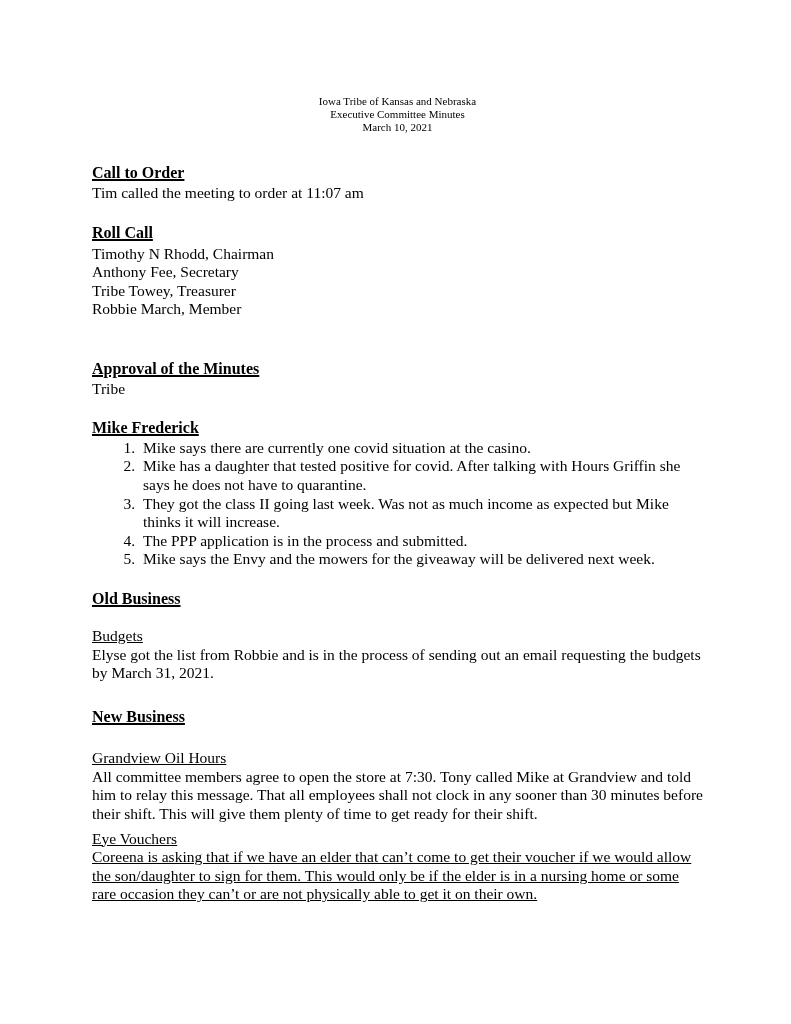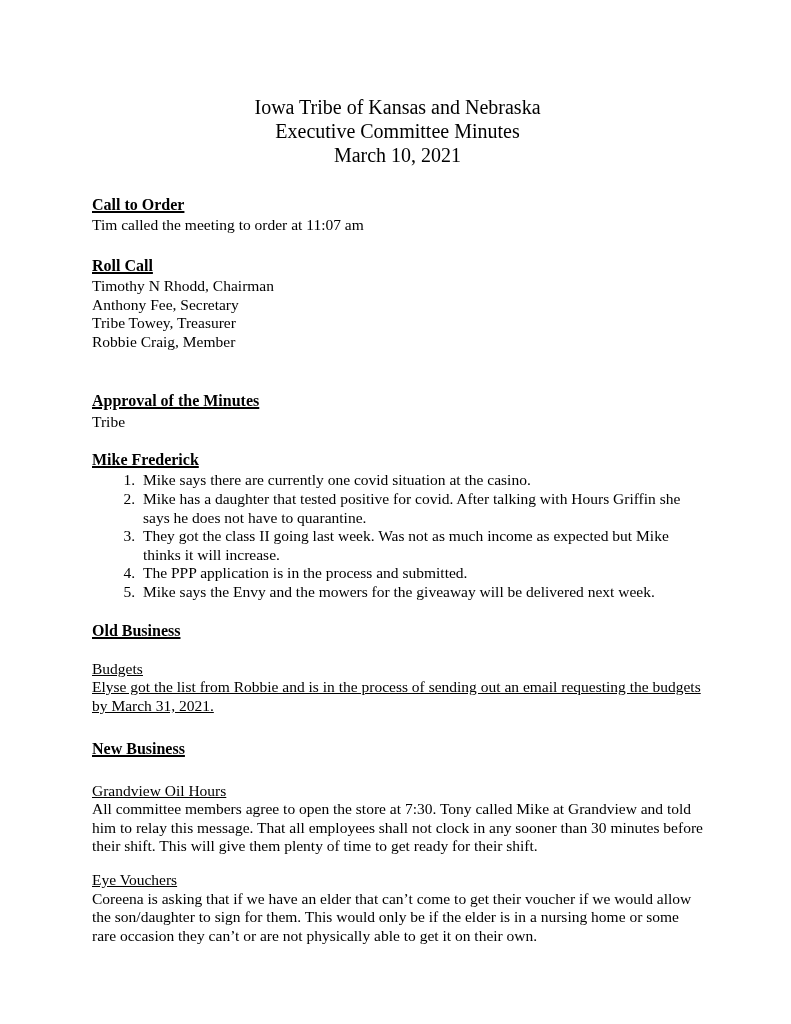--- a/index.html
+++ b/index.html
@@ -10,21 +10,21 @@
     background: #ffffff;
     color: #000000;
     font-family: "Liberation Serif", serif;
     font-size: 15.5px;
     line-height: 1.2;
     padding: 95px 88px 0 92px;
     overflow: hidden;
   }
   .title-block {
     text-align: center;
-    font-size: 20px;
+    font-size: 11px;
     margin-bottom: 27px;
   }
   .sec-heading {
     font-size: 16px;
     font-weight: bold;
     text-decoration: underline;
     text-decoration-thickness: 1.5px;
     margin: 0 0 2px 0;
   }
   .sub-heading {
@@ -32,24 +32,24 @@
     font-weight: normal;
     text-decoration: underline;
     margin: 0;
   }
   p { margin: 0; }
   .sec-call-to-order { margin-top: 28px; }
   .sec-roll-call     { margin-top: 21px; }
   .sec-approval      { margin-top: 40px; }
   .sec-mike          { margin-top: 19px; }
   .sec-old-business  { margin-top: 20px; }
-  .sub-budgets       { margin-top: 19px; text-decoration: underline; }
+  .sub-budgets       { margin-top: 19px; }
   .sec-new-business  { margin-top: 24px; }
   .sub-grandview     { margin-top: 23px; }
-  .sub-eye-vouchers  { margin-top: 15px; }
+  .sub-eye-vouchers  { margin-top: 6px; text-decoration: underline; }
   ol.minutes-list {
     margin: 2px 0 0 0;
     padding-left: 47px;
   }
   ol.minutes-list li { margin: 0; padding-left: 4px; }
 </style>
 </head>
 <body>
 
 <header class="title-block">
@@ -61,21 +61,21 @@
 <section class="sec-call-to-order">
   <h2 class="sec-heading">Call to Order</h2>
   <p>Tim called the meeting to order at 11:07 am</p>
 </section>
 
 <section class="sec-roll-call">
   <h2 class="sec-heading">Roll Call</h2>
   <div>Timothy N Rhodd, Chairman</div>
   <div>Anthony Fee, Secretary</div>
   <div>Tribe Towey, Treasurer</div>
-  <div>Robbie Craig, Member</div>
+  <div>Robbie March, Member</div>
 </section>
 
 <section class="sec-approval">
   <h2 class="sec-heading">Approval of the Minutes</h2>
   <p>Tribe</p>
 </section>
 
 <section class="sec-mike">
   <h2 class="sec-heading">Mike Frederick</h2>
   <ol class="minutes-list">

